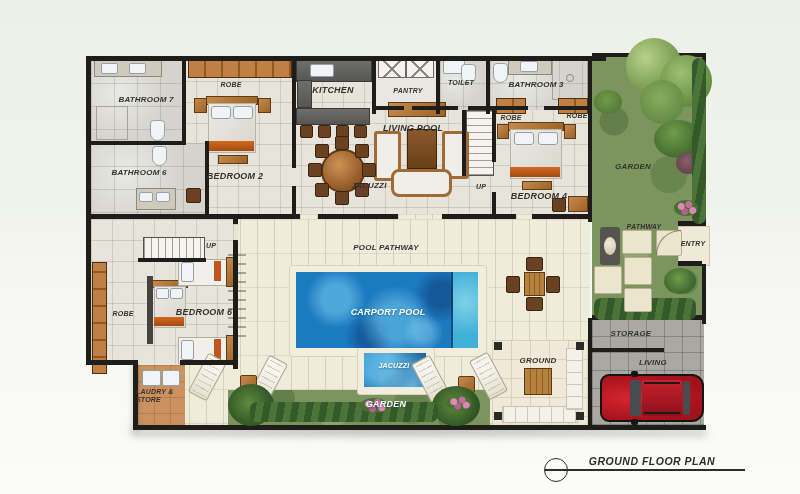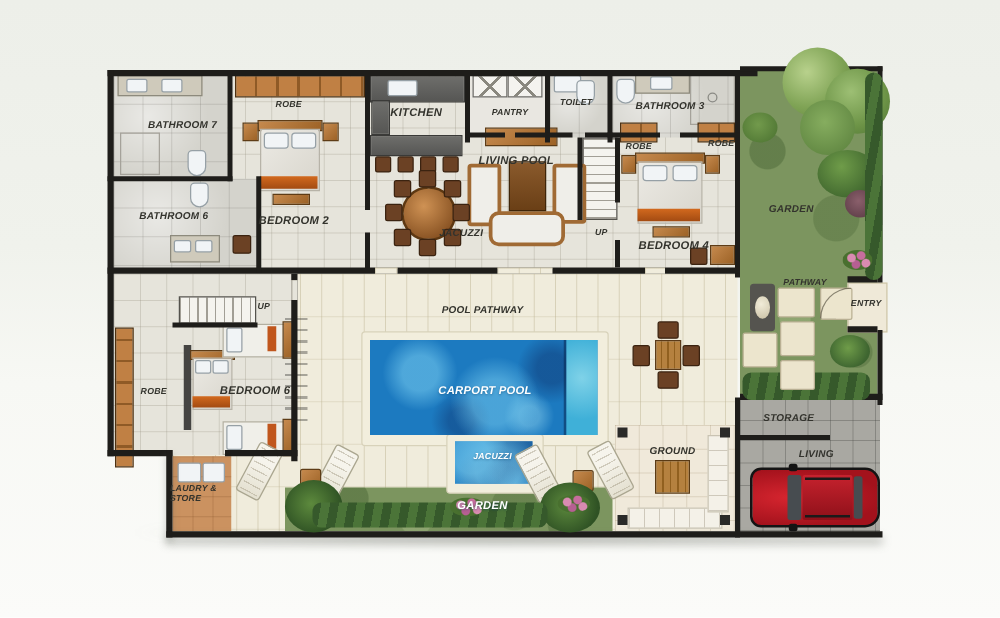--- a/index.html
+++ b/index.html
@@ -288,14 +288,19 @@
   <div class="lbl sm" style="left:123px;top:314px">ROBE</div>
   <div class="lbl lg" style="left:204px;top:312px">BEDROOM 6</div>
   <div class="lbl lg light" style="left:388px;top:312px">CARPORT POOL</div>
   <div class="lbl sm light" style="left:394px;top:366px">JACUZZI</div>
   <div class="lbl sm" style="left:162px;top:396px;white-space:normal;width:52px">LAUDRY &amp; STORE</div>
   <div class="lbl lg light" style="left:386px;top:404px">GARDEN</div>
   <div class="lbl" style="left:538px;top:361px">GROUND</div>
   <div class="lbl" style="left:631px;top:334px">STORAGE</div>
   <div class="lbl" style="left:653px;top:363px">LIVING</div>
 
+  <div class="abs" id="titleblock" style="left:540px;top:450px;width:210px;height:36px">
+    <div class="abs" style="left:5px;top:19px;width:200px;height:1.5px;background:#2c2c28"></div>
+    <div class="abs" style="left:4px;top:8px;width:22px;height:22px;border:1.5px solid #2c2c28;border-radius:50%"></div>
+    <div class="lbl" style="left:112px;top:11px;font-size:10.5px;letter-spacing:.5px;color:#2b2b27">GROUND FLOOR PLAN</div>
+  </div>
 
 </div>
 
 </body></html>

